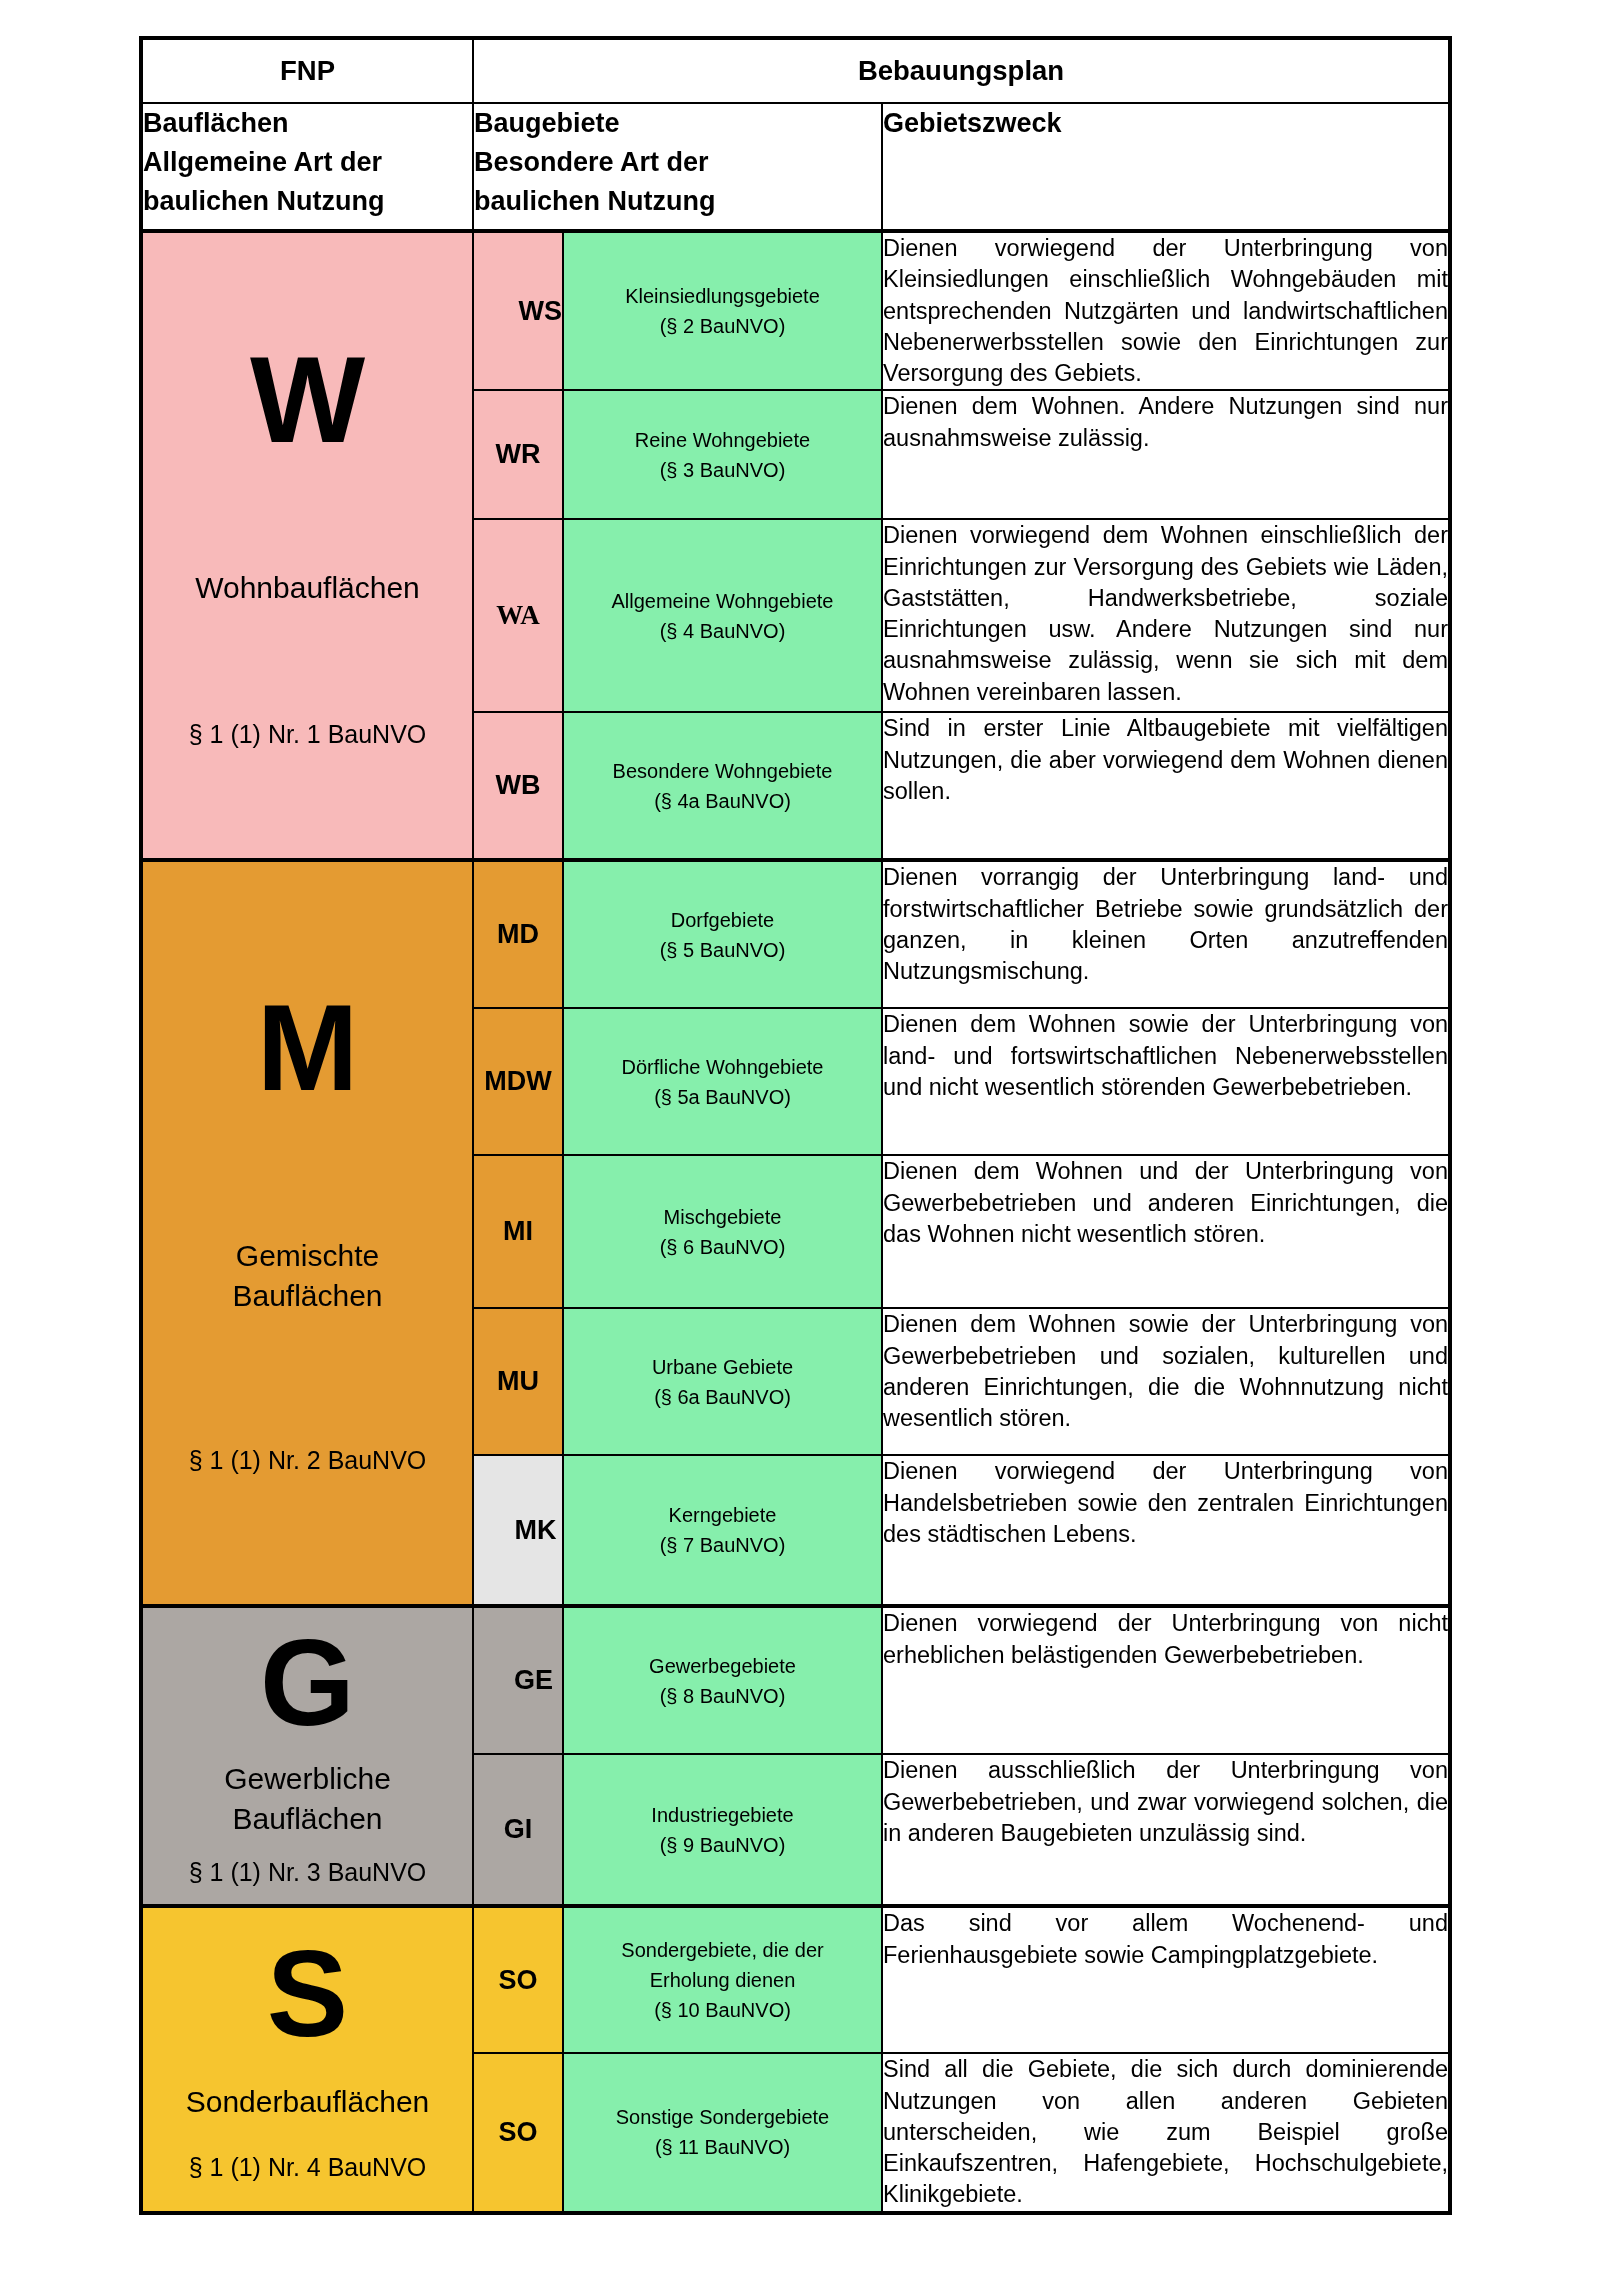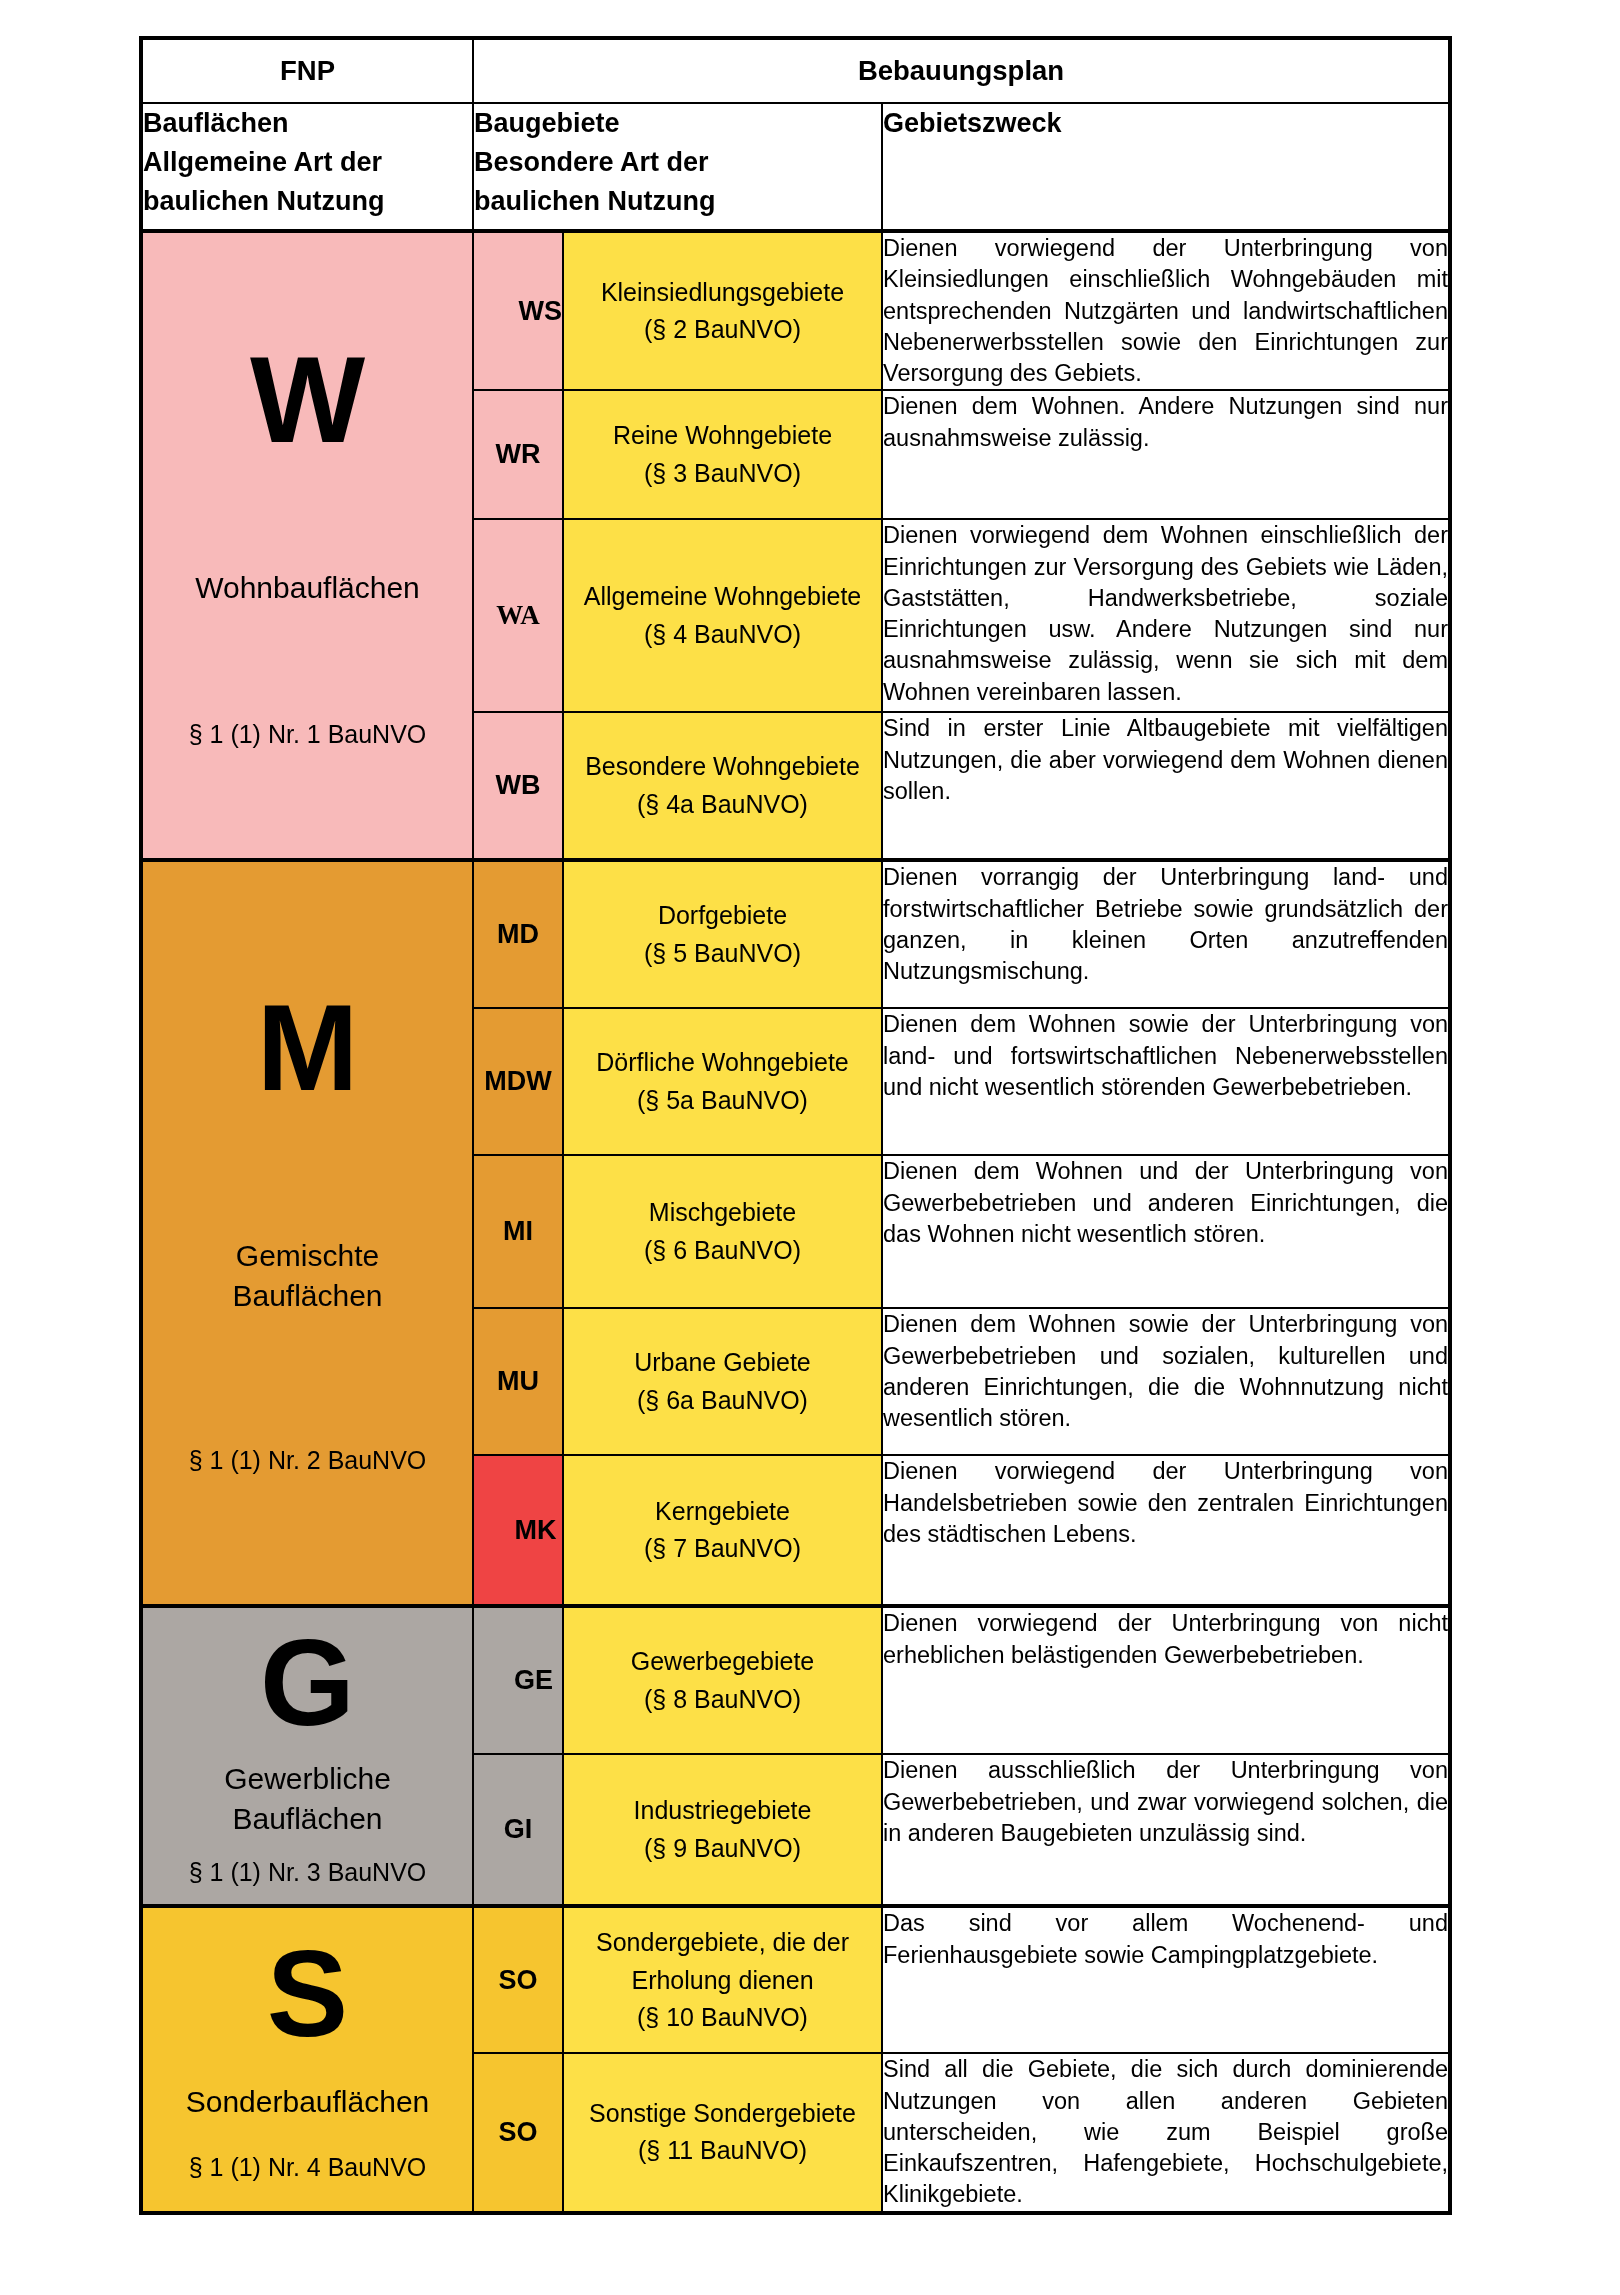--- a/index.html
+++ b/index.html
@@ -77,26 +77,26 @@
   }
   
   td.code {
     font-size: 27px;
     font-weight: bold;
     text-align: center;
     vertical-align: middle;
   }
   
   td.aname {
-    font-size: 25px;
+    font-size: 20px;
     text-align: center;
     vertical-align: middle;
     line-height: 1.5;
     white-space: pre-line;
-    background: #fde047;
+    background: #86efac;
     padding: 3.2px 8px;
   }
   
   td.purpose {
     font-size: 23.5px;
     line-height: 1.33;
     text-align: justify;
     vertical-align: top;
     padding: 4px 8px 4.9px 9.7px;
     background: #ffffff;
@@ -188,21 +188,21 @@
 (§ 6 BauNVO)</td>
         <td class="purpose">Dienen dem Wohnen und der Unterbringung von Gewerbebetrieben und anderen Einrichtungen, die das Wohnen nicht wesentlich stören.</td>
       </tr>
       <tr style="height:147px">
         <td class="code" style="background-color: rgb(228, 155, 50);">MU</td>
         <td class="aname">Urbane Gebiete
 (§ 6a BauNVO)</td>
         <td class="purpose">Dienen dem Wohnen sowie der Unterbringung von Gewerbebetrieben und sozialen, kulturellen und anderen Einrichtungen, die die Wohnnutzung nicht wesentlich stören.</td>
       </tr>
       <tr style="height:151px">
-        <td class="code" style="background-color: #ef4444; padding-left: 35px;">MK</td>
+        <td class="code" style="background-color: #e5e5e5; padding-left: 35px;">MK</td>
         <td class="aname">Kerngebiete
 (§ 7 BauNVO)</td>
         <td class="purpose">Dienen vorwiegend der Unterbringung von Handelsbetrieben sowie den zentralen Einrichtungen des städtischen Lebens.</td>
       </tr>
 
       <tr class="sec" style="height:148px">
         <td class="group" rowspan="2" style="background-color: rgb(172, 167, 163);">
           <div class="group-inner">
             <div class="gletter">G</div>
             <div class="gname">Gewerbliche

